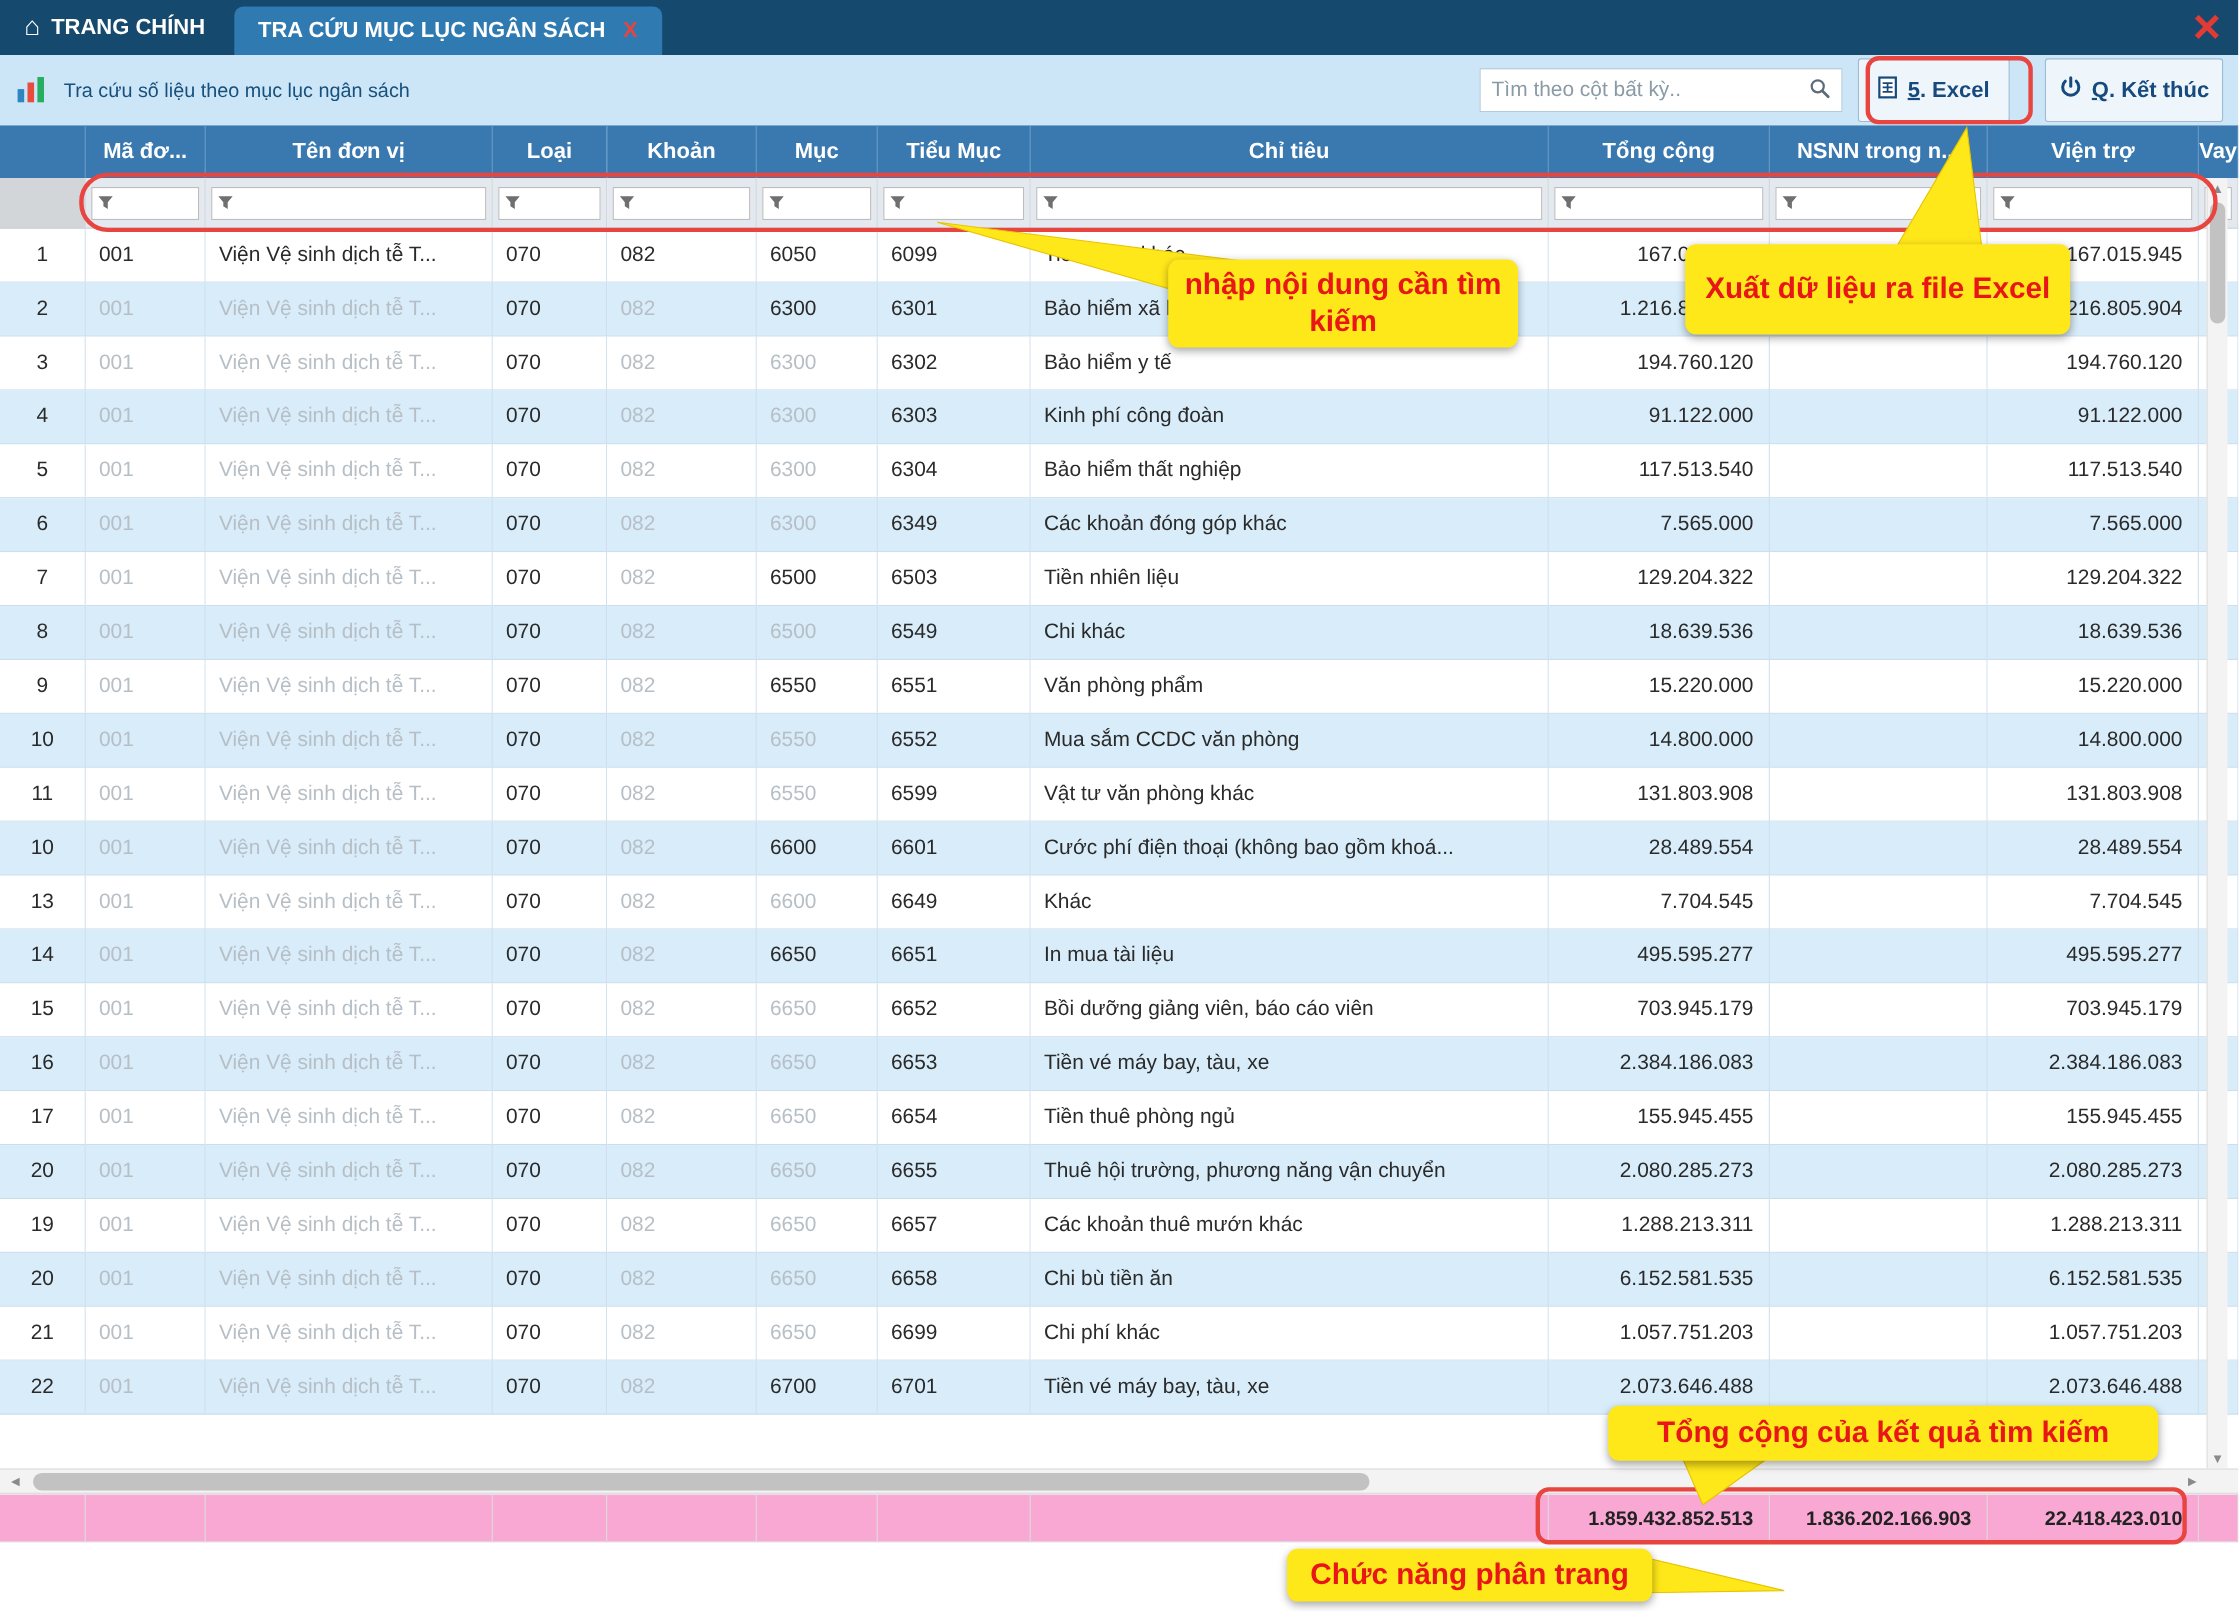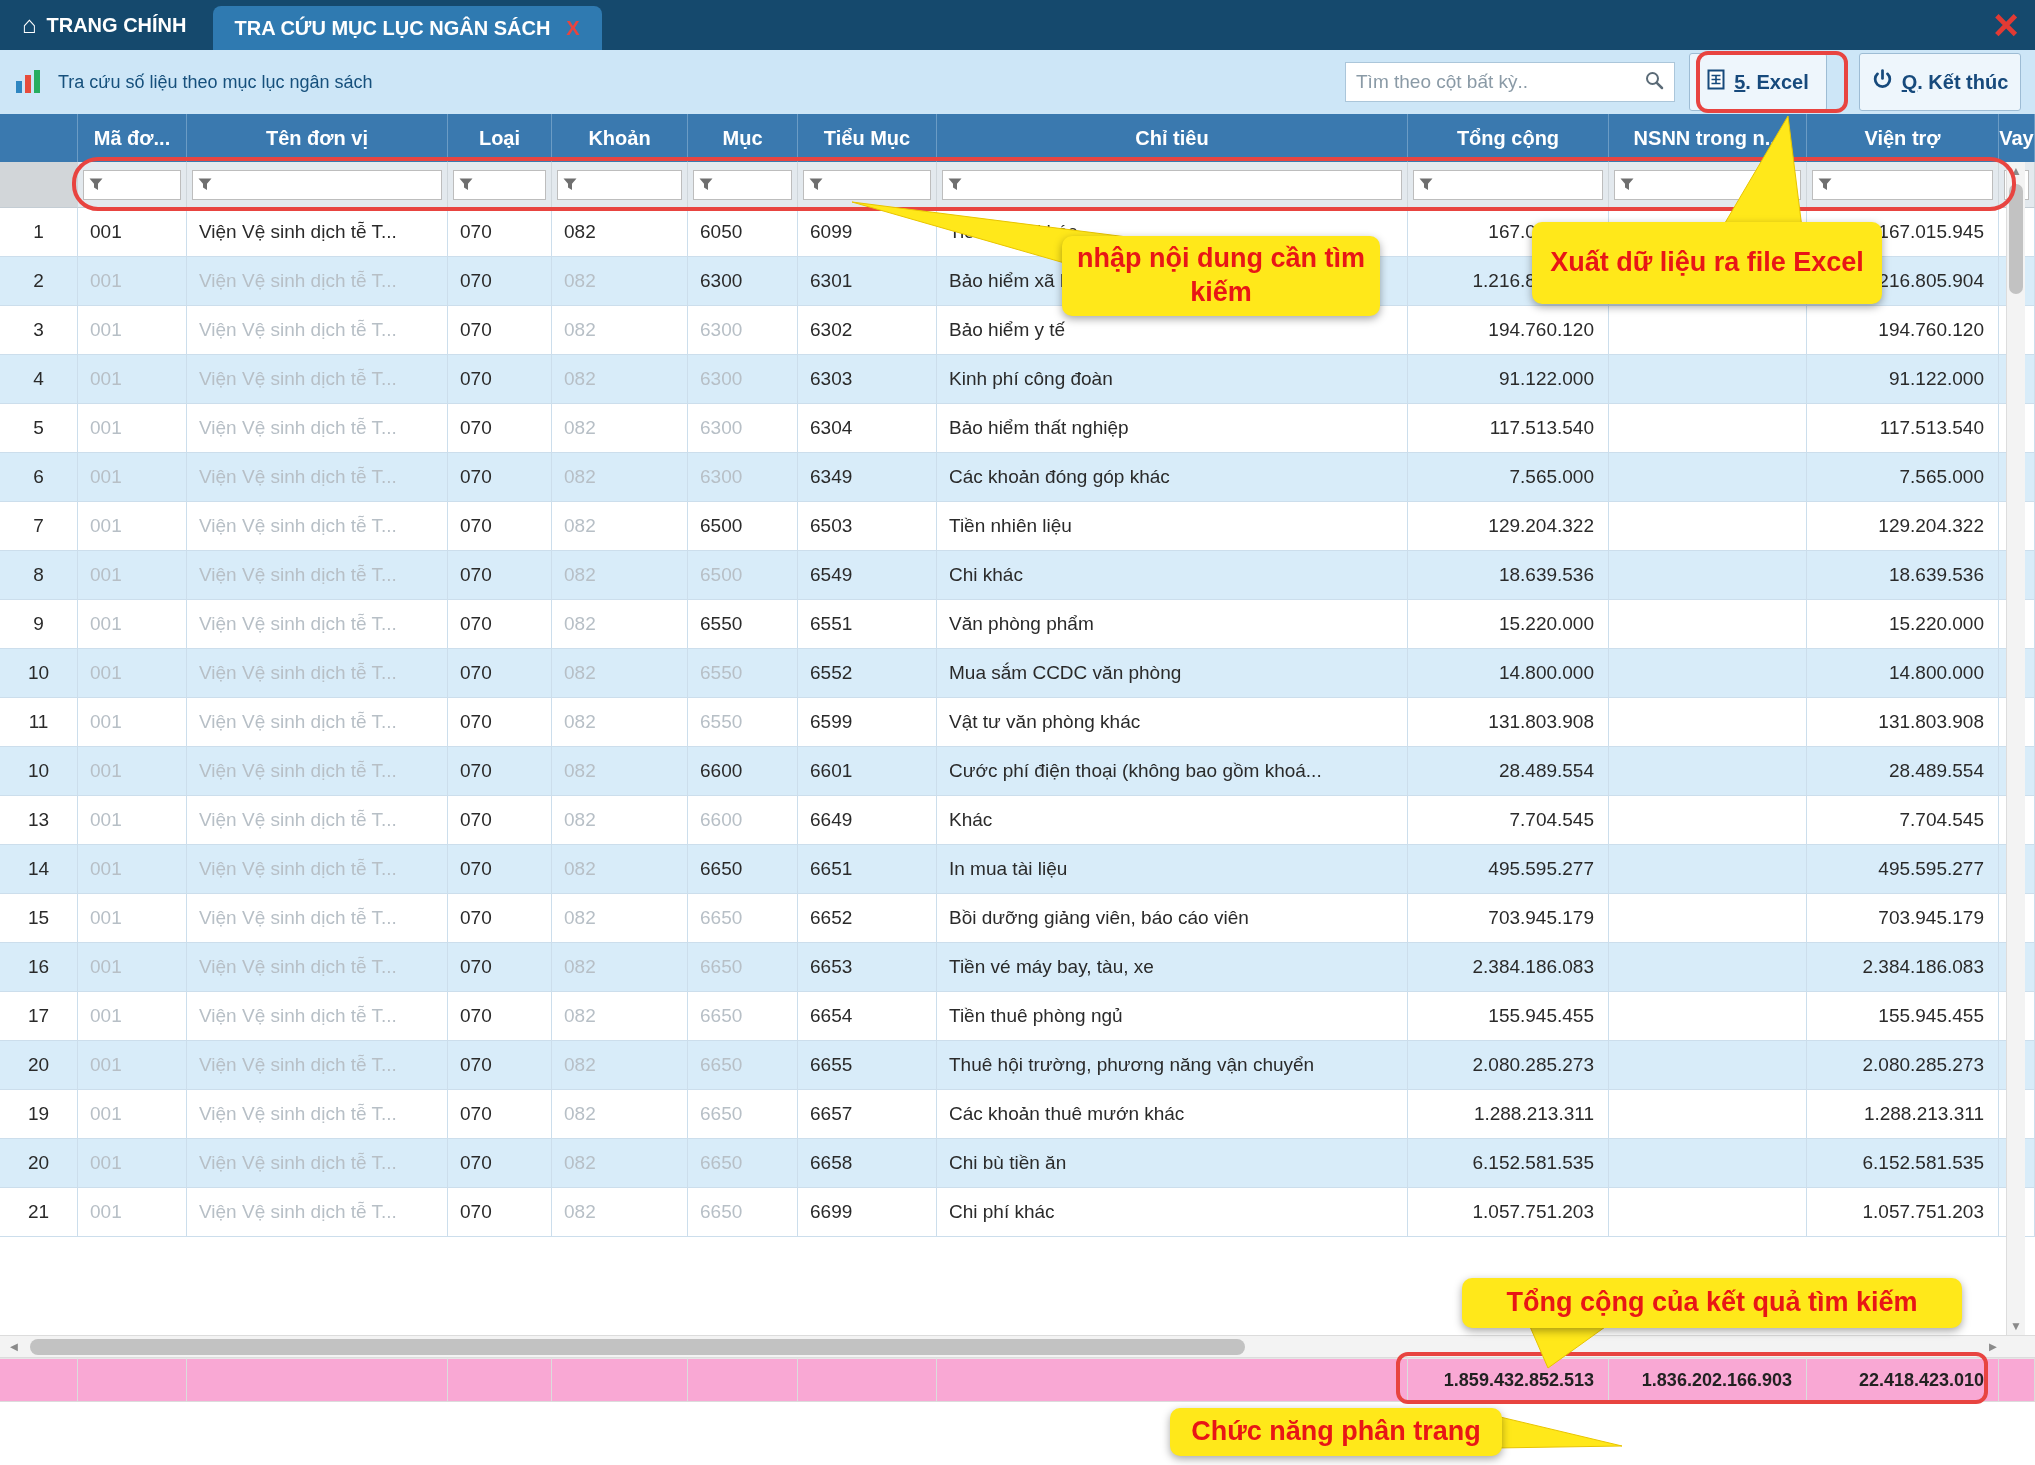--- a/index.html
+++ b/index.html
@@ -538,20 +538,34 @@
           <td class="td">070</td>
           <td class="td dim">082</td>
           <td class="td dim">6650</td>
           <td class="td">6699</td>
           <td class="td">Chi phí khác</td>
           <td class="td c-num">1.057.751.203</td>
           <td class="td c-num"></td>
           <td class="td c-num">1.057.751.203</td>
           <td class="td"></td>
         </tr>
+        <tr class="alt">
+          <td class="td c-stt">22</td>
+          <td class="td dim">001</td>
+          <td class="td dim">Viện Vệ sinh dịch tễ T...</td>
+          <td class="td">070</td>
+          <td class="td dim">082</td>
+          <td class="td">6700</td>
+          <td class="td">6701</td>
+          <td class="td">Tiền vé máy bay, tàu, xe</td>
+          <td class="td c-num">2.073.646.488</td>
+          <td class="td c-num"></td>
+          <td class="td c-num">2.073.646.488</td>
+          <td class="td"></td>
+        </tr>
       </tbody>
   </table>
 
   <div class="vscroll">
     <div class="varrow t">▲</div>
     <div class="vthumb"></div>
     <div class="varrow b">▼</div>
   </div>
 
   <div class="hscroll">

